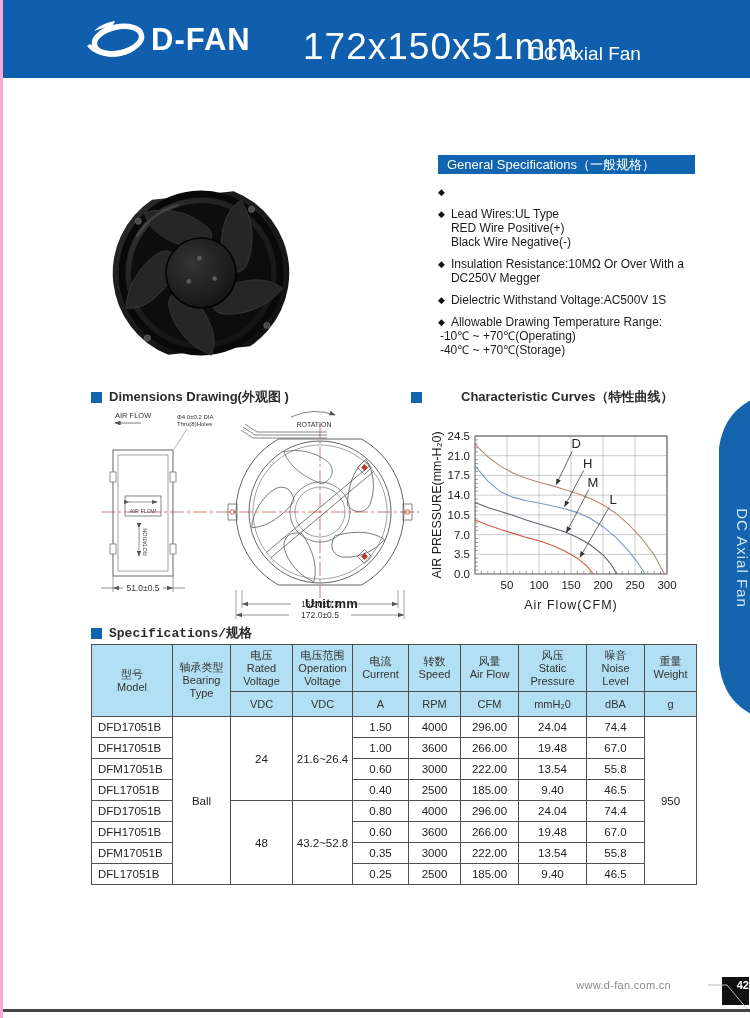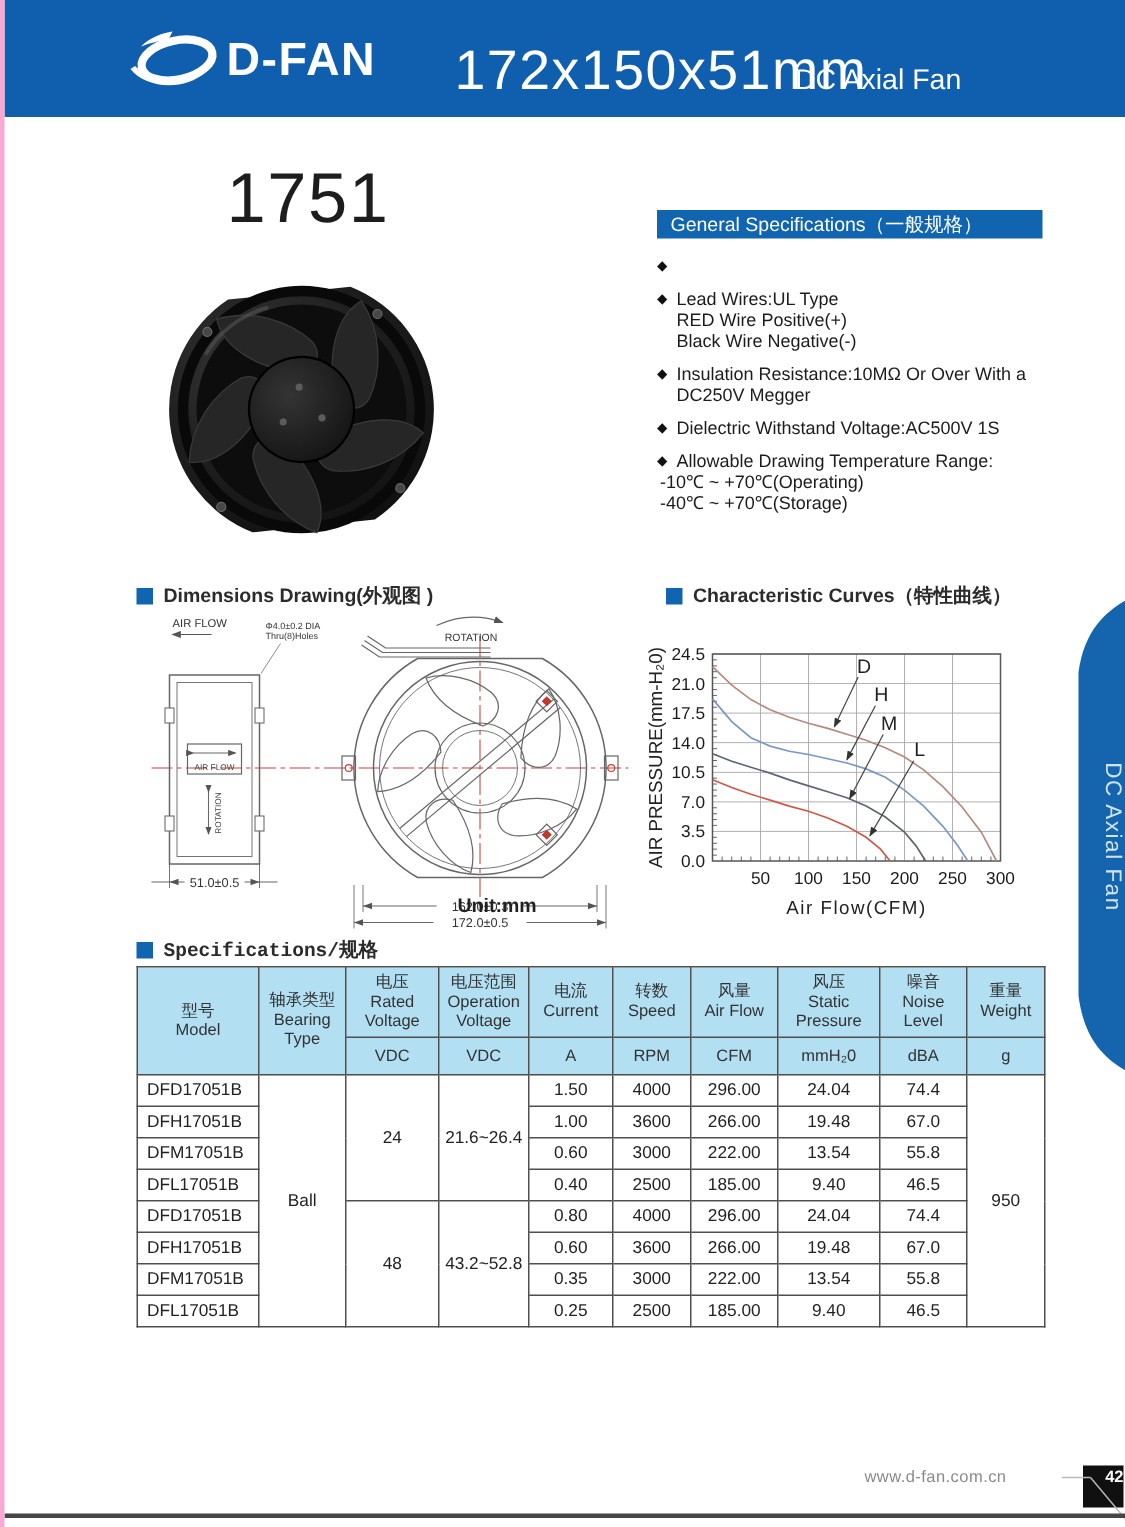--- a/index.html
+++ b/index.html
@@ -7,21 +7,21 @@
   .page{position:relative;width:748px;height:1018px;background:#fff;border-left:3px solid #f9a8d4;border-right:1px solid #c9c9c9;overflow:hidden;}
   
   .hdr{position:absolute;left:0;top:0;width:100%;height:78px;background:#0f5fae;}
   .hdr .logo{position:absolute;left:82px;top:17px;display:flex;align-items:center;}
   .hdr .logo-text{color:#fff;font-weight:bold;font-size:31px;letter-spacing:1px;margin-left:4px;}
   .hdr .size-title{position:absolute;left:280px;top:26px;color:#fff;font-size:37px;font-weight:400;letter-spacing:1px;margin-left:20px;}
   .hdr .sub{position:absolute;left:527px;top:43px;color:#fff;font-size:19px;font-weight:400;}
   
   .model-no{position:absolute;left:148px;top:104px;font-size:47px;color:#1d1d1d;letter-spacing:1px;}
   
-  .gspec{position:absolute;left:435px;top:140px;width:290px;}
+  .gspec{position:absolute;left:435px;top:155px;width:290px;}
   .gspec .bar{width:257px;height:19px;background:#1164b0;color:#fff;font-size:13px;line-height:19px;padding-left:9px;box-sizing:border-box;}
   .gspec .items{margin-top:11px;}
   .spec-item{display:flex;margin-bottom:8px;font-size:12px;color:#1c1c1c;line-height:14px;}
   .spec-item .diamond{font-size:9px;color:#111;margin-right:6px;line-height:14px;}
   .spec-item.outdent .spec-lines div:not(:first-child){margin-left:-11px;}
   
   .sec{position:absolute;display:flex;align-items:center;font-size:13px;font-weight:bold;color:#2b2b2b;}
   .sec .sq{width:11px;height:11px;background:#1164b0;margin-right:7px;}
   
   .unit-label{position:absolute;left:302px;top:596px;font-size:13px;font-weight:bold;color:#222;}
@@ -52,21 +52,20 @@
         <ellipse cx="33" cy="23" rx="24" ry="13" fill="none" stroke="#ffffff" stroke-width="5.5" transform="rotate(-12 33 23)"></ellipse>
         <path d="M5,27 C 15,37 36,40 52,31 C 38,44 12,42 2,29 Z" fill="#ffffff"></path>
         <path d="M9,14 C 15,8 23,5 30,4 L27,10 C 21,10 14,12 9,14 Z" fill="#ffffff"></path>
       </svg>
       <span class="logo-text">D-FAN</span>
     </div>
     <div class="size-title">172x150x51mm</div>
     <div class="sub">DC Axial Fan</div>
   </div>
 
-  <div class="model-no">1751</div>
 
   <svg style="position:absolute;left:108px;top:170px;" width="180" height="206" viewBox="0 0 180 206">
     <defs>
       <radialGradient id="fanBody" cx="38%" cy="32%" r="75%">
         <stop offset="0%" stop-color="#3f3f3f"></stop>
           <stop offset="55%" stop-color="#1f1f1f"></stop>
           <stop offset="100%" stop-color="#111111"></stop>
       </radialGradient>
       <radialGradient id="hubG" cx="40%" cy="35%" r="80%">
         <stop offset="0%" stop-color="#343434"></stop>
@@ -132,21 +131,21 @@
             <div>-40℃ ~ +70℃(Storage)</div>
           </div>
         </div>
       </div>
   </div>
 
   <div class="sec" style="left:88px;top:388px;">
     <span class="sq"></span>
     <span>Dimensions Drawing(外观图 )</span>
   </div>
-  <div class="sec" style="left:441px;top:388px;">
+  <div class="sec" style="left:408px;top:388px;gap:32px;">
     <span class="sq"></span>
     <span>Characteristic Curves（特性曲线）</span>
   </div>
 
   <svg style="position:absolute;left:92px;top:404px;" width="330" height="218" viewBox="0 0 330 218">
     <defs>
       <marker id="tri" markerWidth="8" markerHeight="6" refX="7" refY="3" orient="auto">
           <path d="M0,0 L8,3 L0,6 Z" fill="#555"></path>
         </marker>
       <path id="bladeDraw" d="M2,-28 C -14,-34 -30,-44 -36,-60 C -22,-64 -4,-60 8,-50 C 16,-42 12,-32 2,-28 Z"></path>

